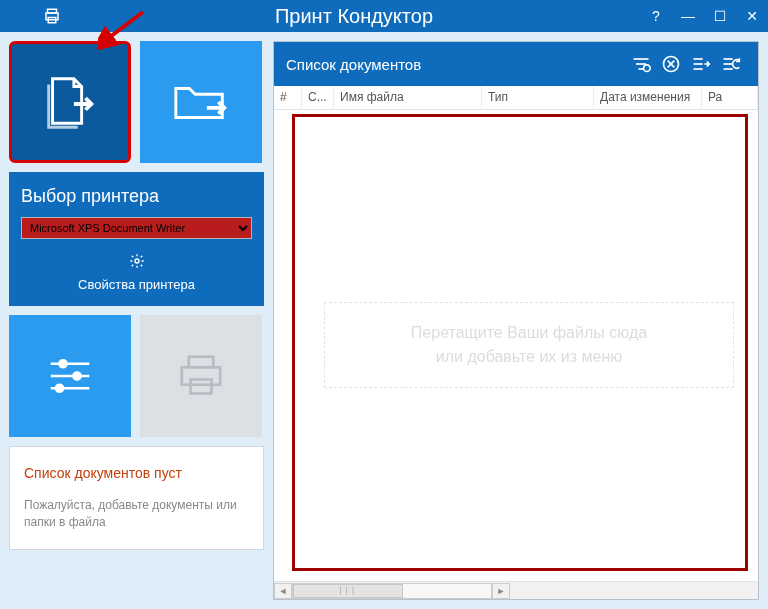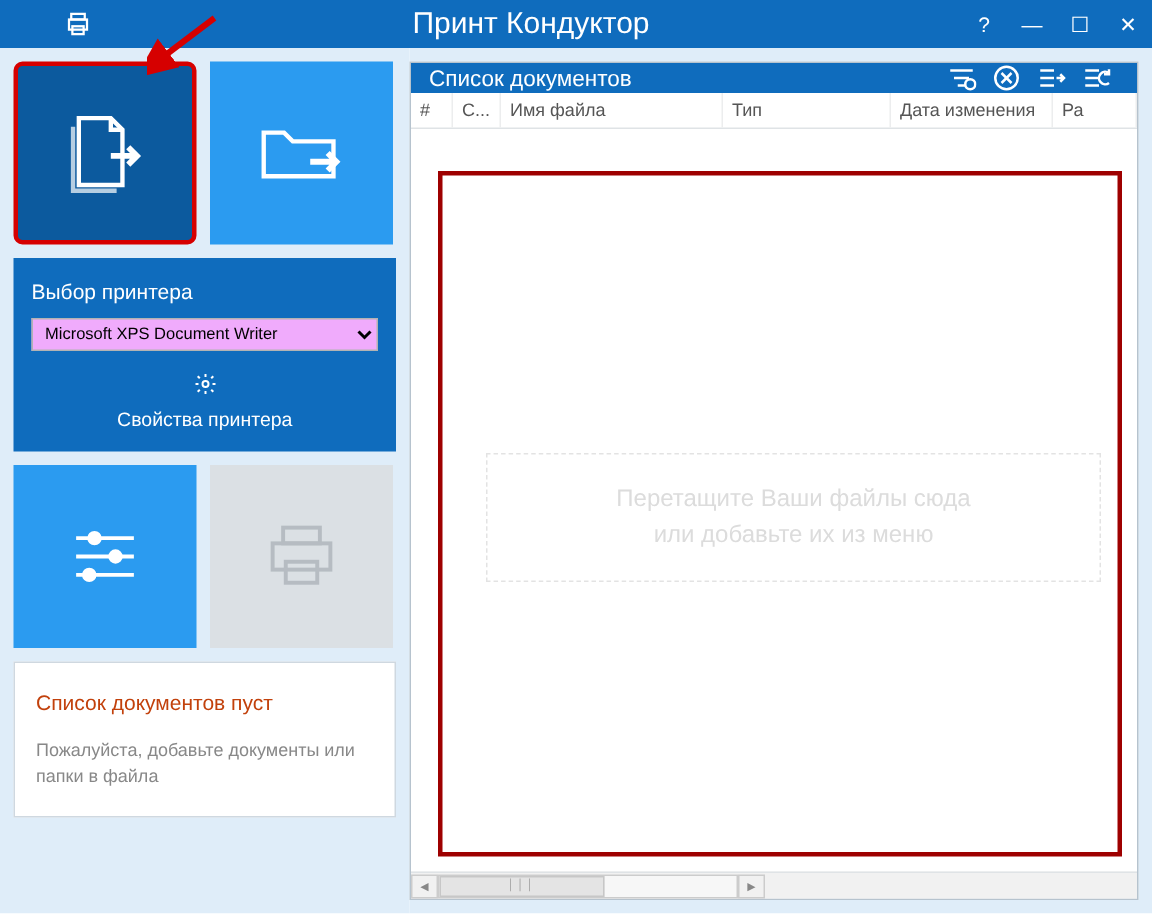--- a/index.html
+++ b/index.html
@@ -16,32 +16,32 @@
 .sidebar { width: 273px; background: #dfedf9; padding: 9px; display: flex; flex-direction: column; gap: 9px; }
 
 .tile-row { display: flex; gap: 9px; }
 .tile { width: 122px; height: 122px; display: flex; align-items: center; justify-content: center; cursor: pointer; }
 .tile.add-doc { background: #0c5a9e; border: 3px solid #d60000; border-radius: 6px; }
 .tile.add-folder { background: #2b9bf0; }
 .tile.settings { background: #2b9bf0; }
 .tile.print { background: #dbe0e4; }
 
 .printer-panel { background: #0f6cbd; padding: 14px 12px; color: #fff; }
-.printer-panel .label { font-size: 14px; margin-bottom: 10px; }
-.printer-panel select { width: 100%; height: 22px; border: 1px solid #b3b3b3; background: #f0abfc; font-size: 11px; padding: 0 4px; }
+.printer-panel .label { font-size: 18px; margin-bottom: 10px; }
+.printer-panel select { width: 100%; height: 22px; border: 1px solid #b3b3b3; background: #b91c1c; font-size: 11px; padding: 0 4px; }
 .printer-panel .props { display: flex; align-items: center; justify-content: flex-end; gap: 8px; margin-top: 14px; font-size: 13px; cursor: pointer; flex-direction: column; }
 
 .status-panel { background: #fff; border: 1px solid #cfd8e0; padding: 18px 14px; }
 .status-panel .title { color: #c2410c; font-size: 14px; margin-bottom: 16px; }
 .status-panel .msg { color: #888; font-size: 12px; line-height: 1.4; }
 
 .content { flex: 1; background: #dfedf9; padding: 9px 9px 9px 0; display: flex; flex-direction: column; }
 
 .docs { background: #fff; flex: 1; display: flex; flex-direction: column; border: 1px solid #b6c3ce; position: relative; }
-.docs-header { height: 20px; background: #0f6cbd; display: flex; align-items: center; padding: 0 12px; color: #fff; }
+.docs-header { height: 44px; background: #0f6cbd; display: flex; align-items: center; padding: 0 12px; color: #fff; }
 .docs-header .title { font-size: 15px; font-weight: 300; flex: 1; }
 .docs-header .tb { width: 30px; height: 30px; display: flex; align-items: center; justify-content: center; cursor: pointer; }
 
 .table-head { height: 24px; border-bottom: 1px solid #dfe3e6; display: flex; font-size: 12px; color: #555; }
 .table-head > div { padding: 4px 6px; border-right: 1px solid #ecedee; white-space: nowrap; overflow: hidden; }
 
 .drop-frame { position: absolute; left: 18px; right: 10px; top: 72px; bottom: 28px; border: 3px solid #9e0000; pointer-events: none; }
 .drop-hint { position: absolute; left: 50px; right: 24px; top: 260px; border: 1px dashed #e3e3e3; padding: 18px 10px; text-align: center; color: #dcdcdc; font-size: 16px; line-height: 1.5; }
 
 .hscroll { height: 18px; background: #f1f1f1; border-top: 1px solid #dfe3e6; display: flex; align-items: center; }

